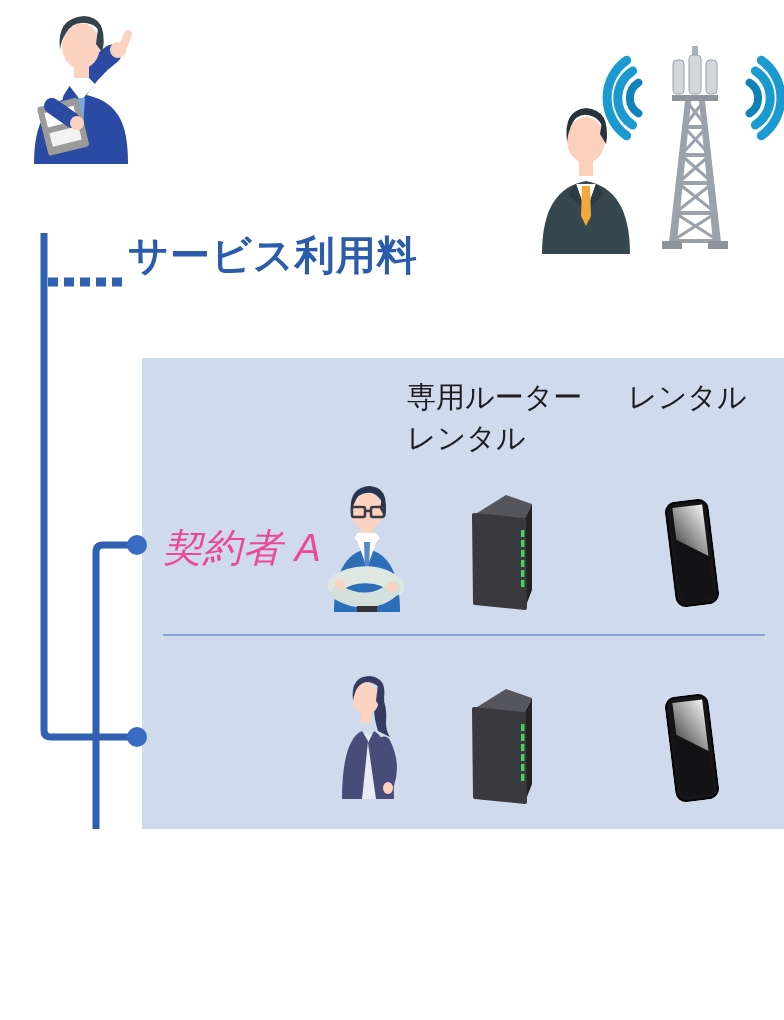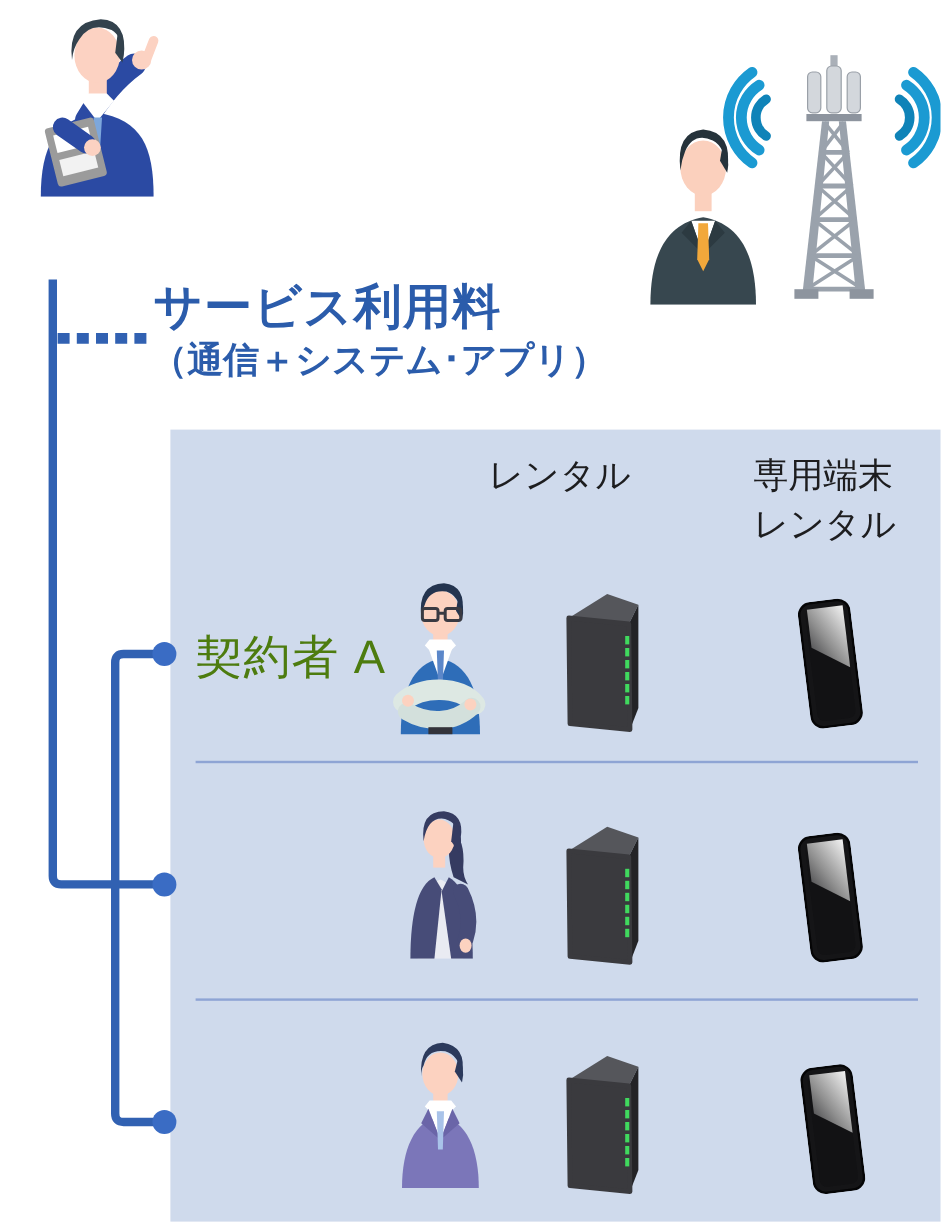--- a/index.html
+++ b/index.html
@@ -1,17 +1,17 @@
 <!DOCTYPE html>
 <html><head>
 <meta charset="utf-8">
 <style>
   html,body{margin:0;padding:0;background:#fff;}
   #stage{
-    position:relative;width:784px;height:1020px;background:#ffffff;
+    position:relative;width:784px;height:829px;background:#ffffff;
     overflow:hidden;font-family:"Liberation Sans",sans-serif;
   }
   .abs{position:absolute;}
   
   .fee-title{
     left:128px;top:228px;font-size:40px;font-weight:700;color:#2b5cab;
     letter-spacing:1px;white-space:nowrap;
   }
   .fee-subtitle{
     left:126px;top:280px;font-size:30px;font-weight:700;color:#2b5cab;
@@ -19,22 +19,23 @@
   }
   
   .panel{left:142px;top:358px;width:642px;height:660px;background:#cfdaec;}
   .col-header{
     top:377px;font-size:29px;line-height:41px;color:#1d1d1f;
     white-space:nowrap;font-weight:400;
   }
   .col-header.h1{left:407px;}
   .col-header.h2{left:628px;}
   .row-label{
-    font-size:39px;color:#4d7c0f;white-space:nowrap;font-weight:400;
+    font-size:39px;color:#ec4899;white-space:nowrap;font-weight:400;
     letter-spacing:1px;
+    font-style:italic;
   }
   .divider{left:163px;width:602px;height:2px;background:#8ea4d4;}
   svg{display:block;}
 </style>
 </head>
 <body>
 
 <div id="stage">
 
   <div class="abs panel"></div>
@@ -108,36 +109,35 @@
       <path d="M62,142 L52,170 L70,152 Z" fill="#2c3a41"></path>
       <polygon points="48,144 56,144 57,174 52,184 47,174" fill="#f2a83b"></polygon>
       <rect x="45" y="118" width="14" height="16" fill="#fbd0bd"></rect>
       <ellipse cx="52" cy="98" rx="19" ry="23" fill="#fbd0bd"></ellipse>
       <path d="M33,100 Q29,68 52,66 Q77,68 72,100 Q70,80 60,75 Q44,68 37,84 Q34,91 33,100 Z" fill="#26333b"></path>
       <path d="M68,80 Q75,88 72,102 L66,92 Z" fill="#26333b"></path>
     </g>
   </svg>
 
   <div class="abs fee-title">サービス利用料</div>
-  <div class="abs fee-subtitle">（通信＋システム･アプリ）</div>
 
   <svg class="abs" style="left:0;top:0;" width="784" height="1020" viewBox="0 0 784 1020">
     <path d="M48,282 H127" stroke="#3161b2" stroke-width="9" stroke-dasharray="10 6" fill="none"></path>
     <path d="M44,233 L44,730 Q44,737 51,737 L137,737" stroke="#3161b2" stroke-width="7" fill="none"></path>
     <path d="M137,545 L103,545 Q96,545 96,552 L96,928 Q96,935 103,935 L137,935" stroke="#3161b2" stroke-width="7" fill="none"></path>
     <circle cx="137" cy="545" r="10" fill="#3a6cc4"></circle>
     <circle cx="137" cy="737" r="10" fill="#3a6cc4"></circle>
     <circle cx="137" cy="935" r="10" fill="#3a6cc4"></circle>
   </svg>
 
   <div class="abs col-header h1">
+    <div>専用ルーター</div>
     <div>レンタル</div>
   </div>
   <div class="abs col-header h2">
-    <div>専用端末</div>
     <div>レンタル</div>
   </div>
 
   <div class="abs row-label" style="left:163px;top:521px;">契約者 A</div>
 
   <svg class="abs" style="left:326px;top:480px;" width="80" height="132" viewBox="0 0 80 132">
     <rect x="35" y="46" width="12" height="14" fill="#fcd2c0"></rect>
     <path d="M28,58 L41,71 L54,58 L50,53 L32,53 Z" fill="#ffffff"></path>
     <path d="M8,132 C8,96 18,73 41,69 C64,73 74,96 74,132 Z" fill="#2e6db8"></path>
     <path d="M31,60 L41,88 L51,60 L47,55 L35,55 Z" fill="#ffffff"></path>

